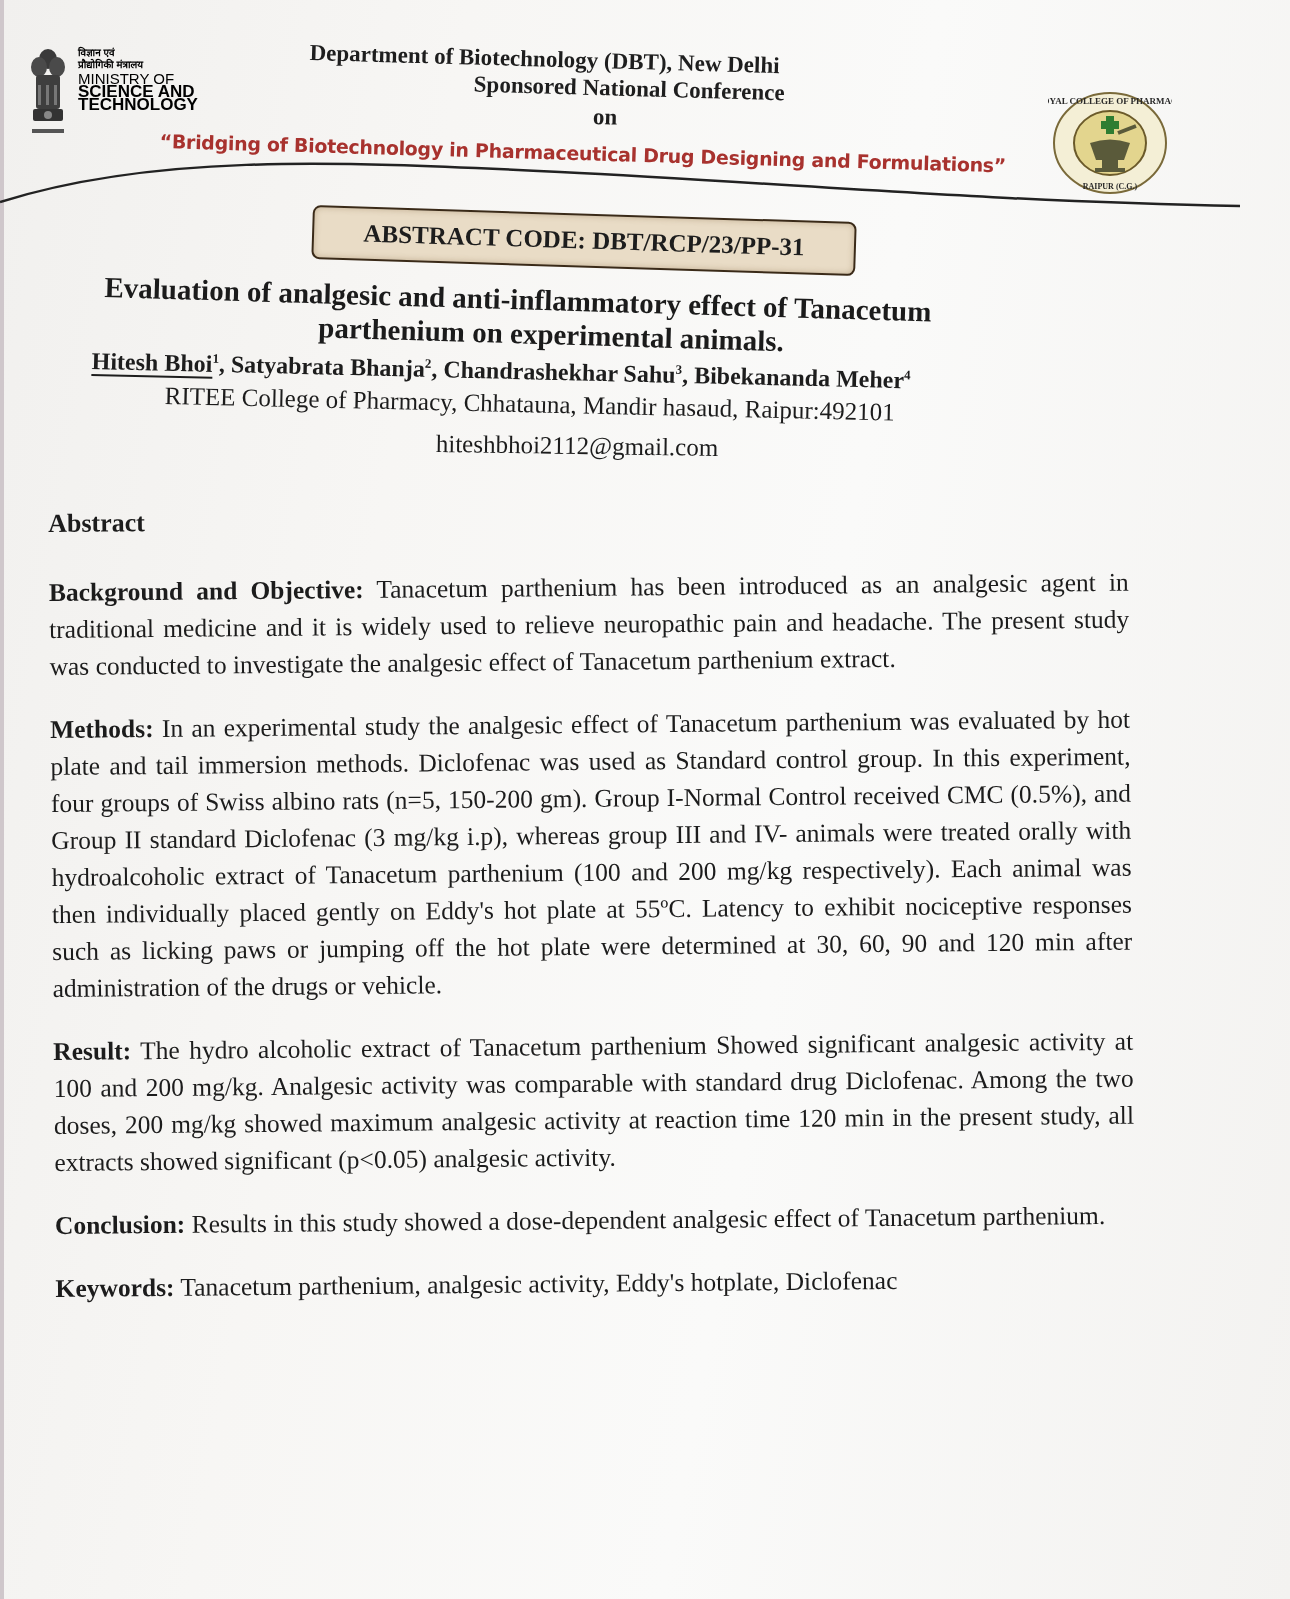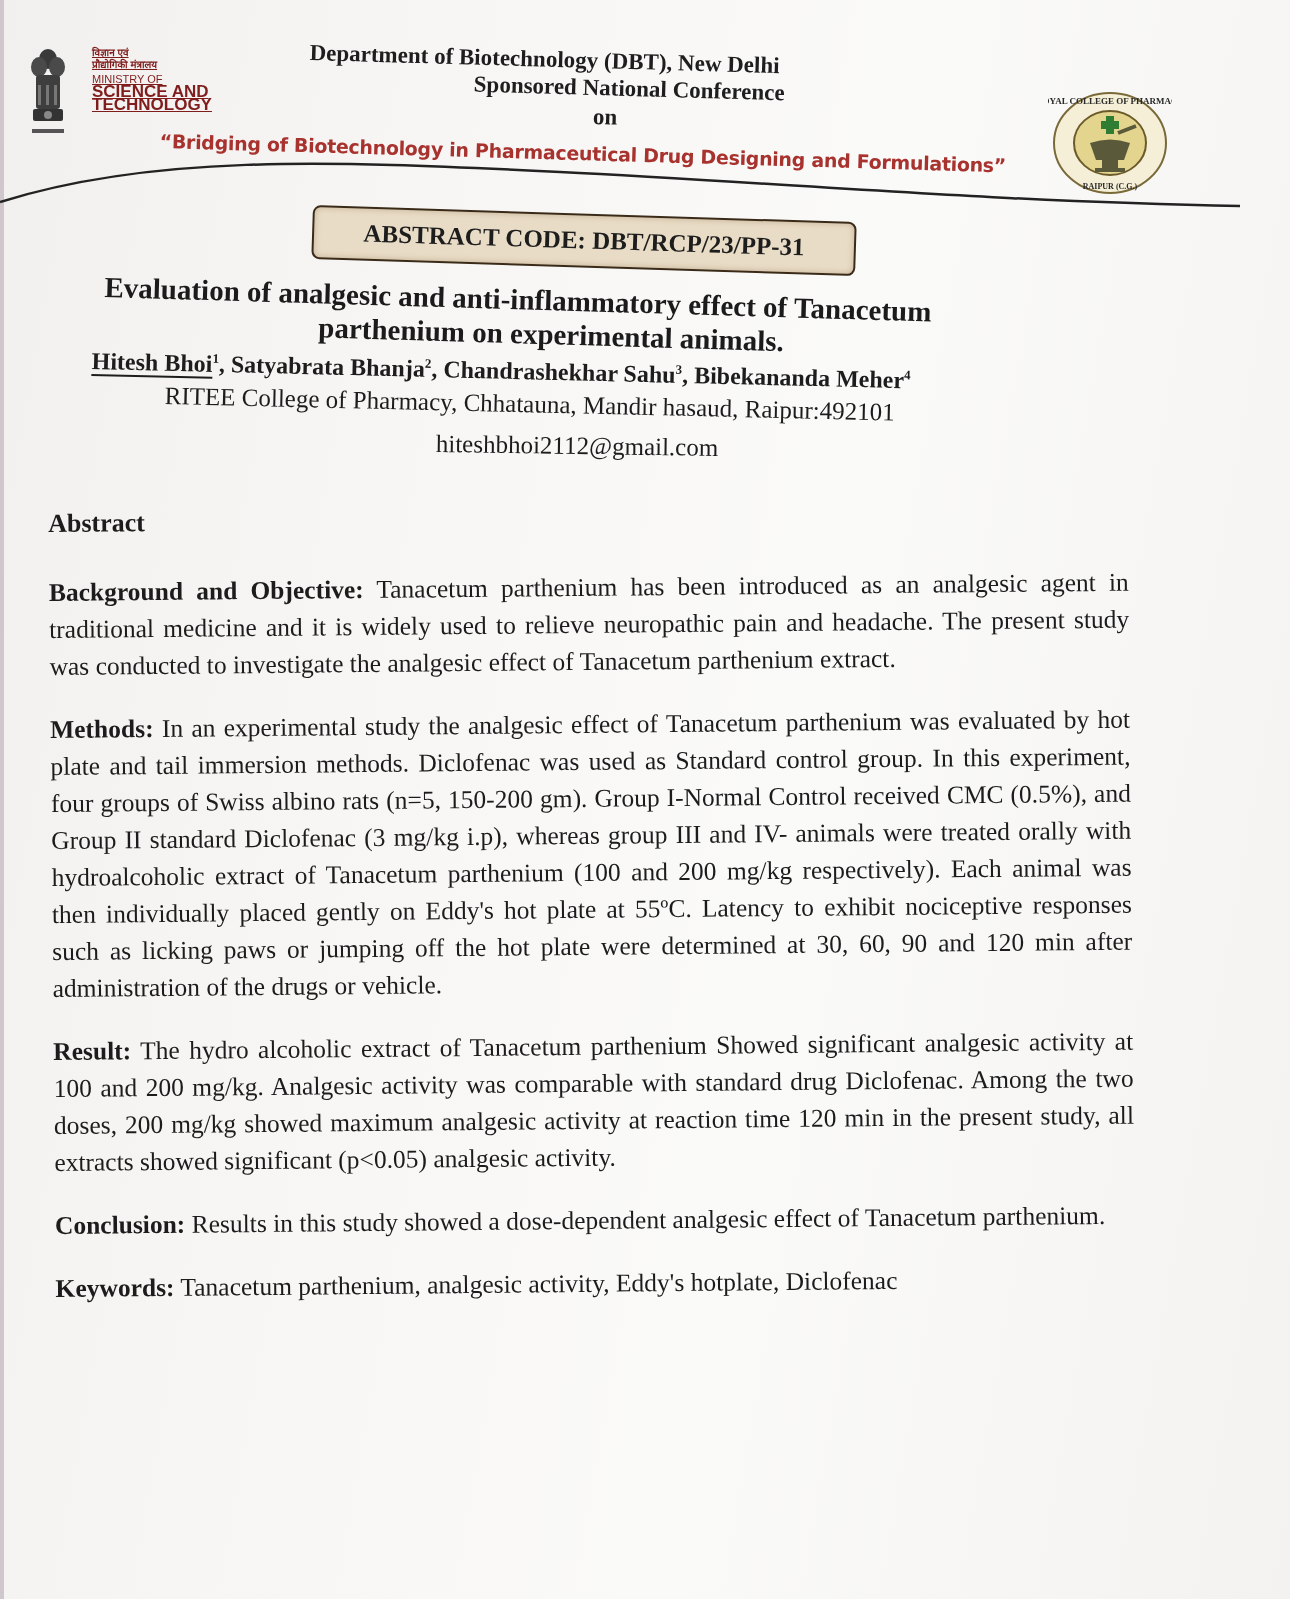--- a/index.html
+++ b/index.html
@@ -5,23 +5,23 @@
   html, body { margin: 0; padding: 0; }
   body {
     width: 1290px; height: 1599px; overflow: hidden;
     background: linear-gradient(100deg, #f1f0ee 0%, #f7f6f4 30%, #fafaf9 60%, #f3f2f0 100%);
     font-family: "Liberation Serif", serif; color: #1c1c1c; position: relative;
   }
   .page-edge { position: absolute; left: 0; top: 0; width: 4px; height: 1599px; background: #cfc7cb; }
   .header { position: absolute; left: 0; top: 0; width: 1290px; height: 215px; }
   .ministry { position: absolute; left: 28px; top: 45px; display: flex; align-items: flex-start; }
   .emblem { width: 40px; height: 96px; }
-  .ministry-text { margin-left: 24px; margin-top: 2px; font-family: "Liberation Sans", sans-serif; color: #7f1d1d; line-height: 12px; text-decoration: underline; }
+  .ministry-text { margin-left: 10px; margin-top: 2px; font-family: "Liberation Sans", sans-serif; color: #000000; line-height: 12px; }
   .ministry-hindi { font-size: 10px; font-weight: bold; }
-  .ministry-en1 { font-size: 11px; margin-top: 2px; }
+  .ministry-en1 { font-size: 15px; margin-top: 2px; }
   .ministry-en2 { font-size: 17px; font-weight: bold; line-height: 13px; }
   .dept { position: absolute; left: 310px; top: 38px; width: 600px; text-align: center; font-weight: bold; font-size: 23px; line-height: 29px; transform: rotate(1.6deg); transform-origin: left top; color: #1e1e1e; }
   .dept .l1 { text-align: left; padding-left: 0; }
   .dept .l2 { text-align: left; padding-left: 165px; margin-top: -2px; }
   .dept .l3 { text-align: left; padding-left: 285px; }
   .theme { position: absolute; left: 160px; top: 130px; font-family: "DejaVu Sans", sans-serif; font-weight: bold; font-size: 19px; color: #a8322e; transform: rotate(1.65deg); transform-origin: left top; white-space: nowrap; letter-spacing: -0.3px; }
   .header-rule { position: absolute; left: 0; top: 150px; width: 1240px; height: 70px; }
   .college-logo { position: absolute; left: 1048px; top: 88px; width: 124px; height: 110px; }
   .code-box { position: absolute; left: 313px; top: 205px; width: 540px; height: 50px; border: 2px solid #3a2a18; border-radius: 8px; background: #e9dcc6; transform: rotate(1.8deg); transform-origin: left top; display: flex; align-items: center; justify-content: center; font-weight: bold; font-size: 25px; color: #1d1d1d; box-shadow: inset 0 0 6px rgba(120,90,50,0.35); }
   .title { position: absolute; left: 105px; top: 270px; width: 960px; font-weight: bold; font-size: 29px; line-height: 34px; transform: rotate(1.7deg); transform-origin: left top; color: #1b1b1b; }

